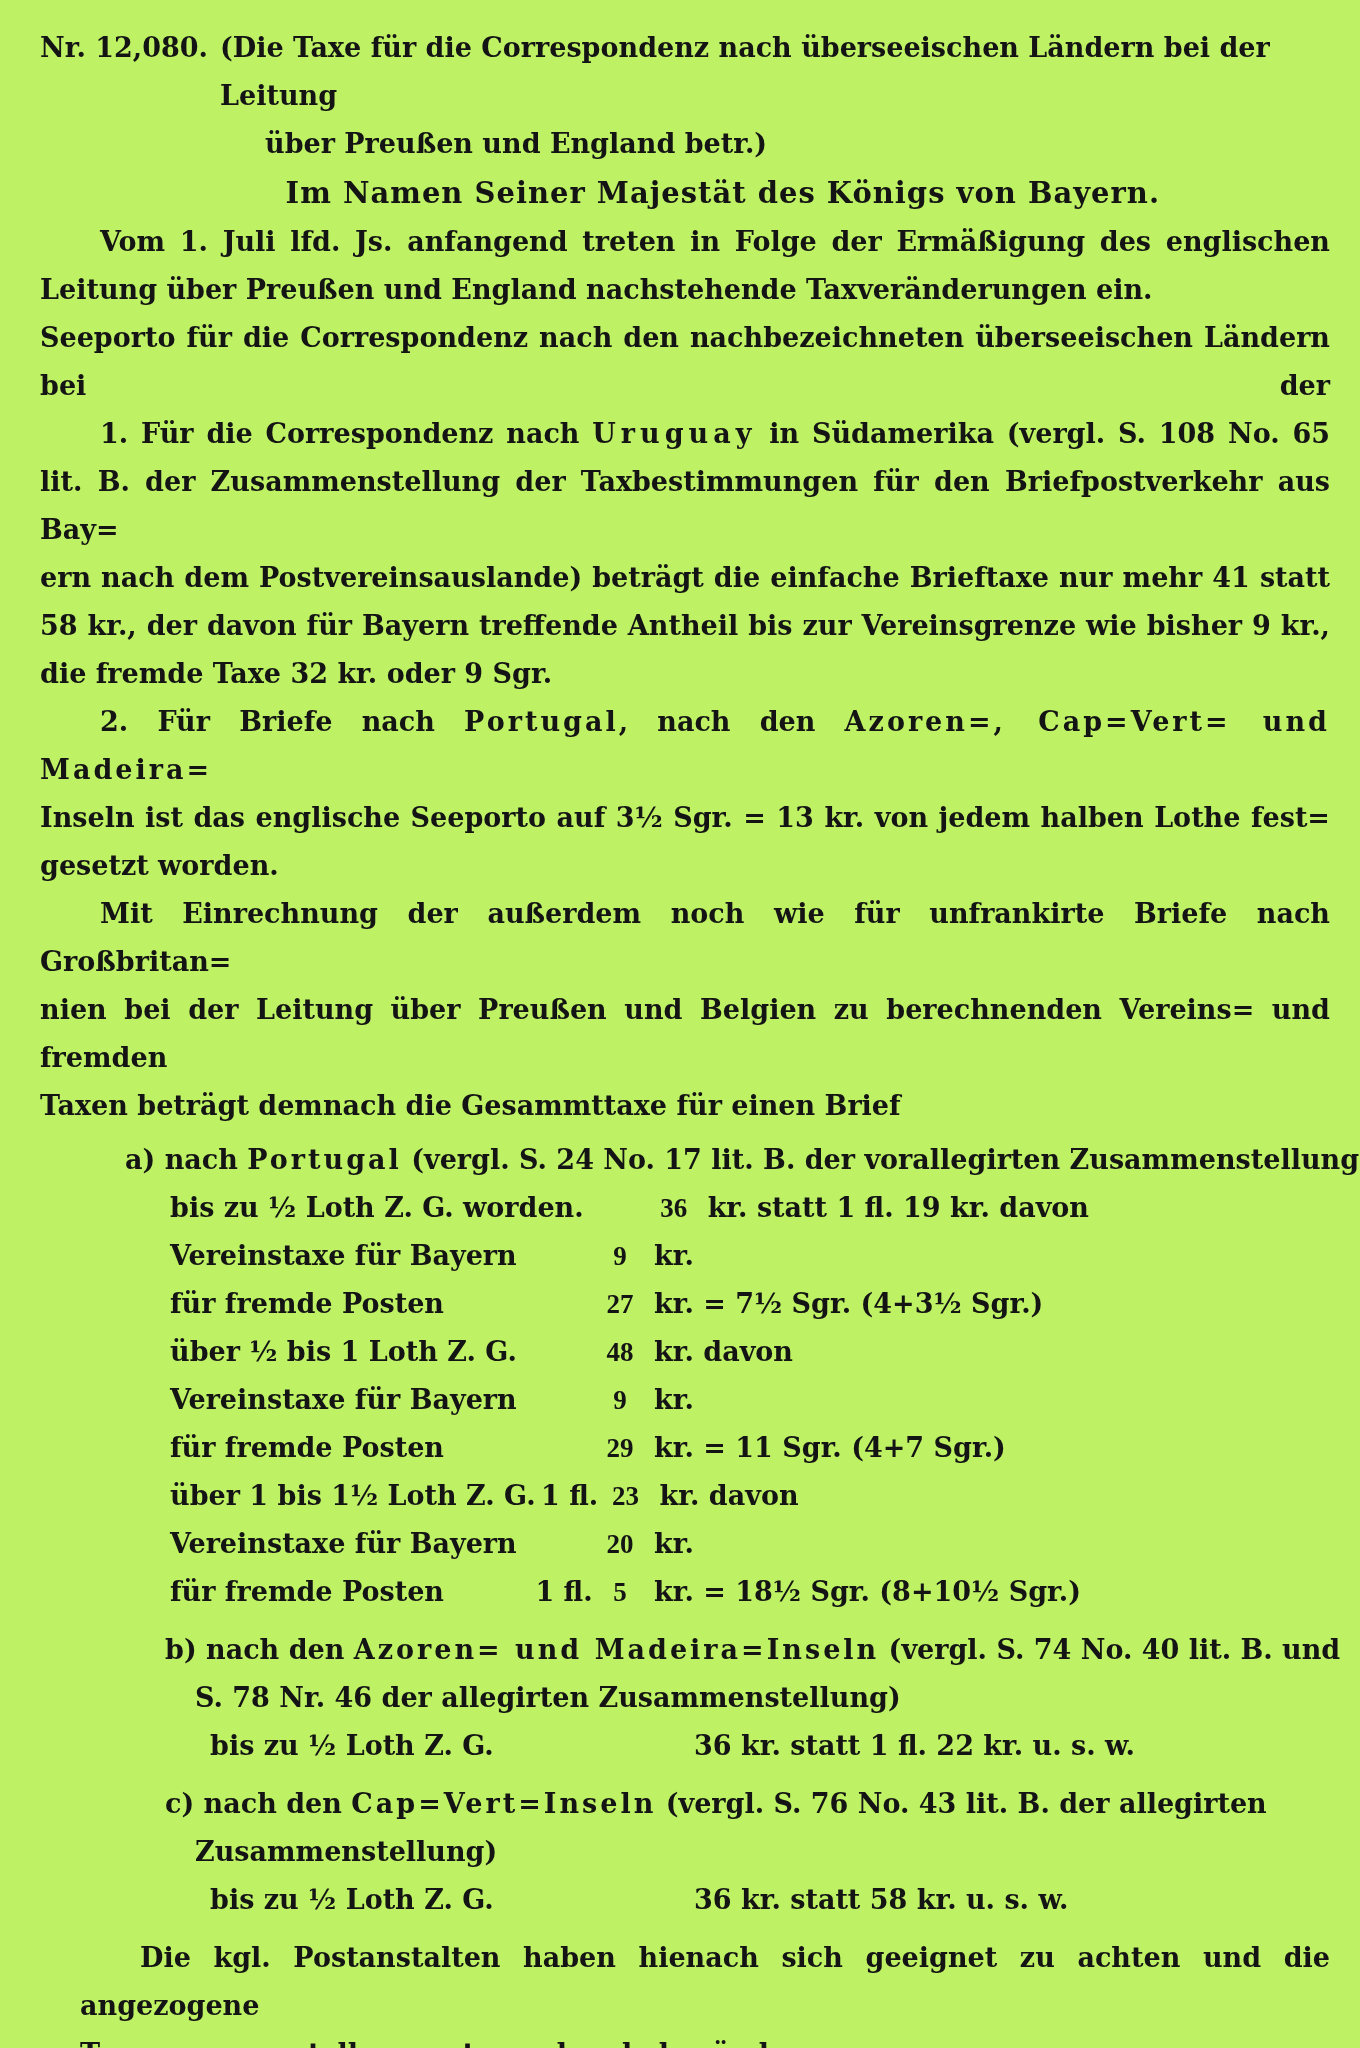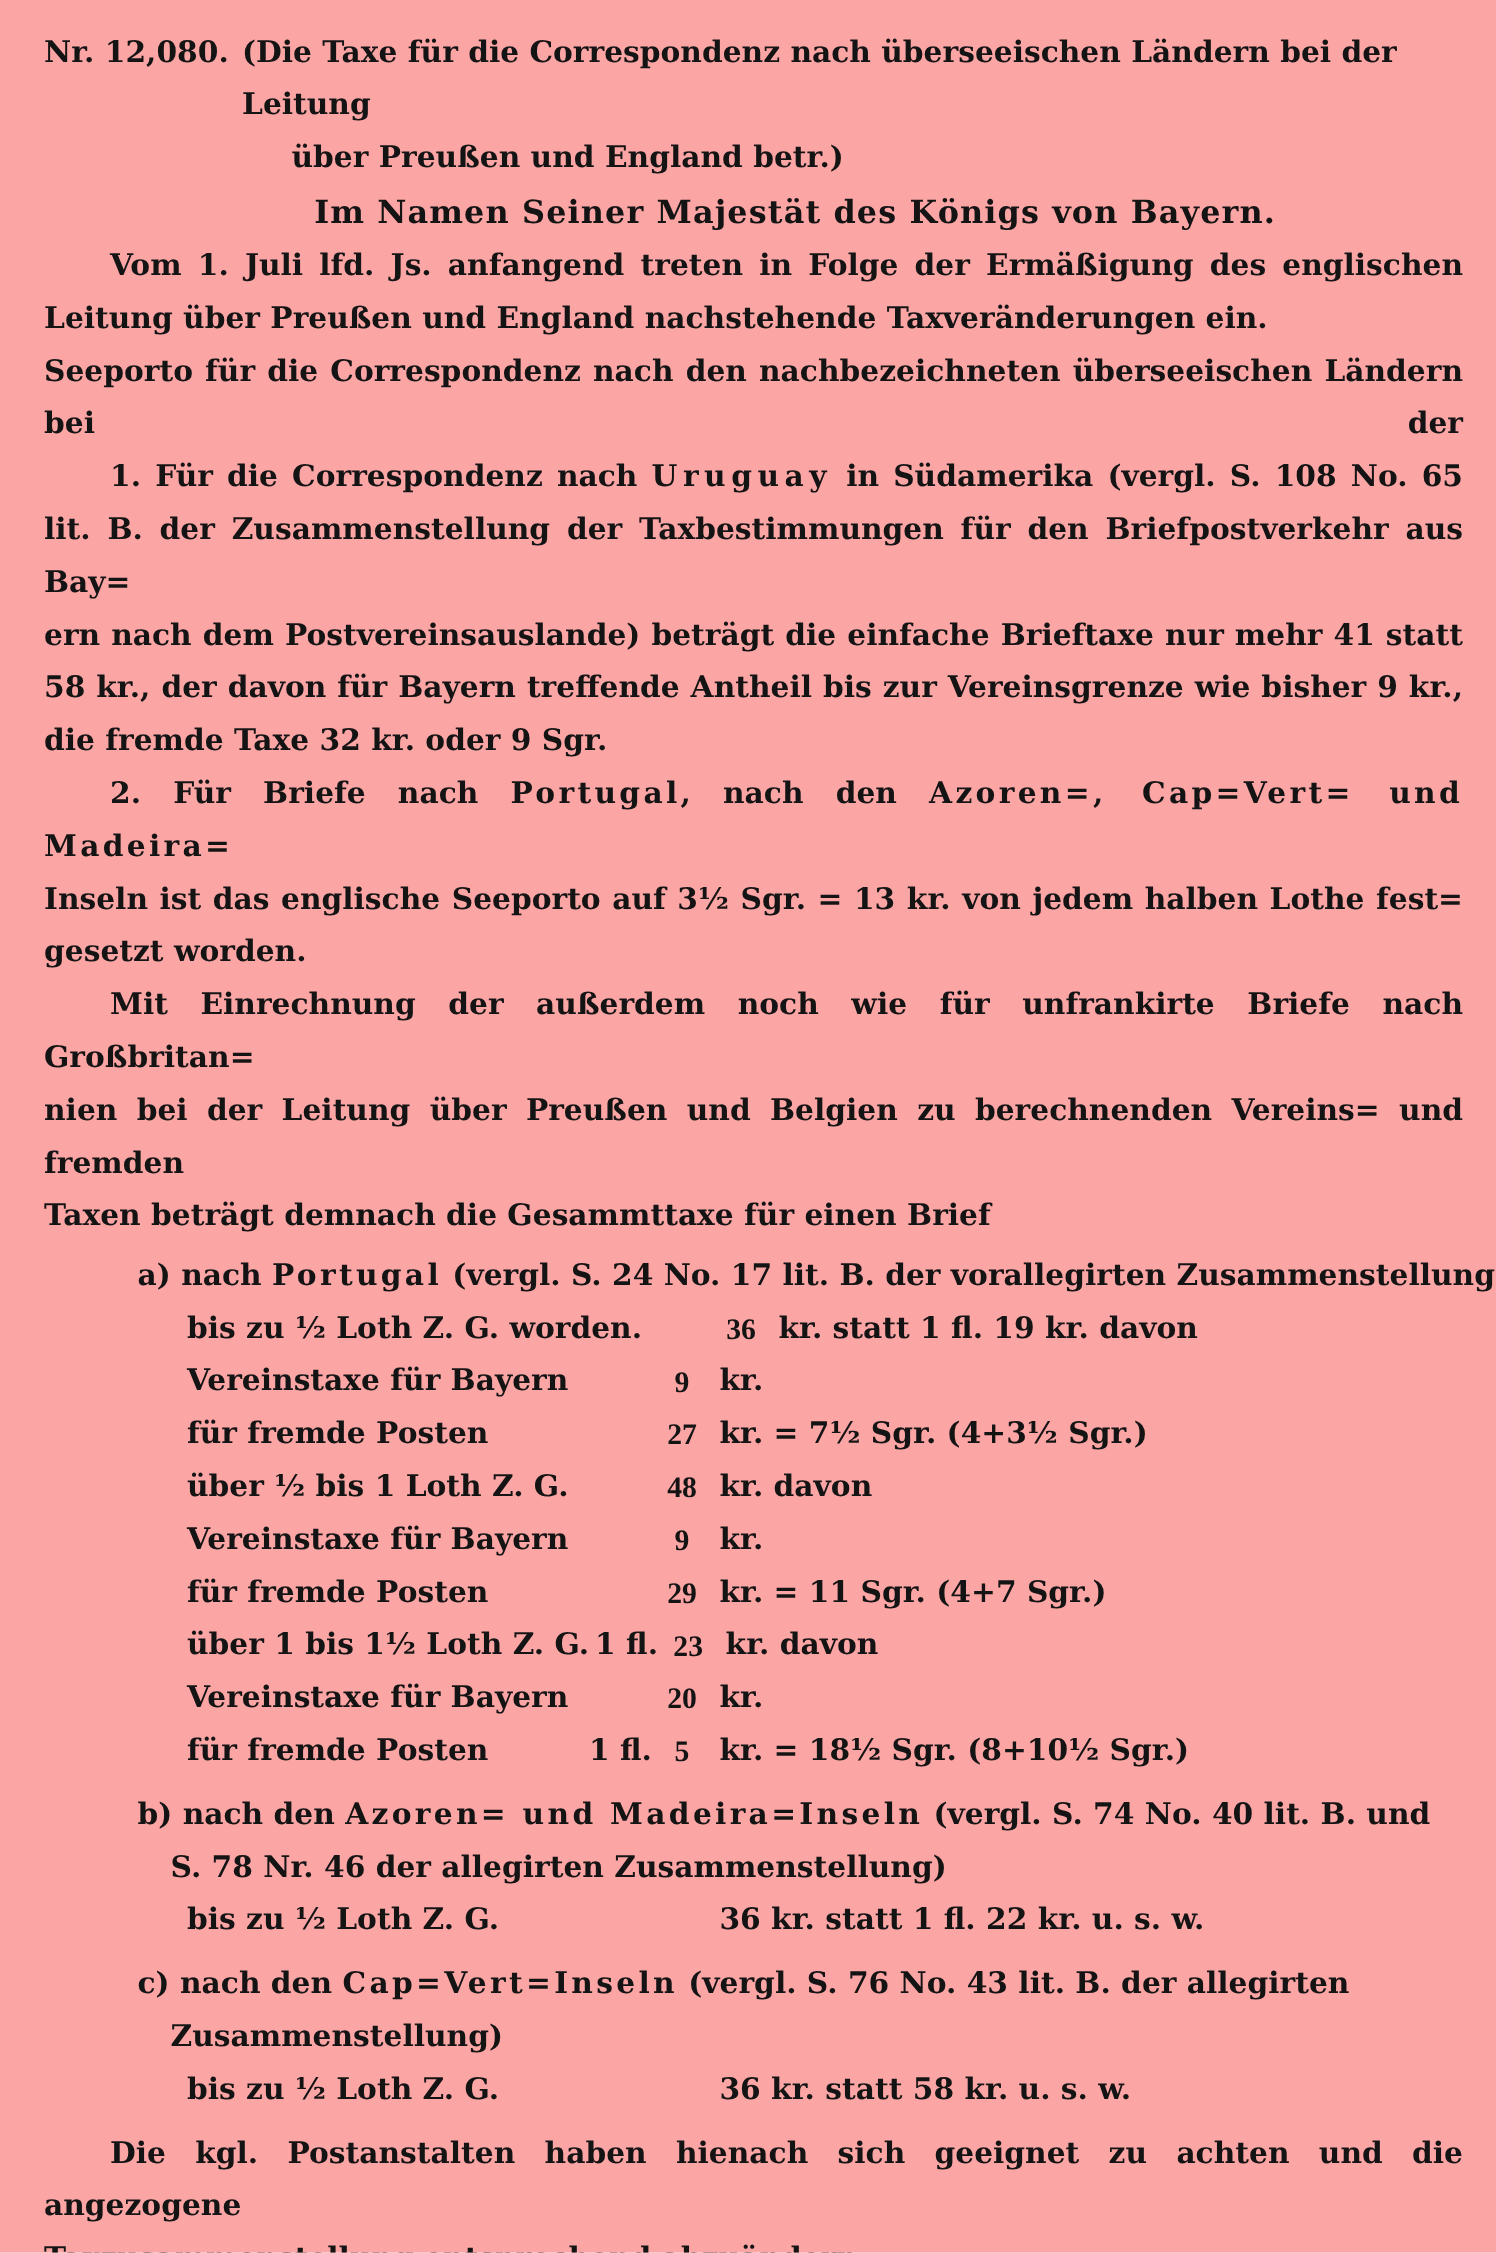--- a/index.html
+++ b/index.html
@@ -1,18 +1,18 @@
 <!DOCTYPE html>
 <html><head>
 <meta charset="utf-8">
 <style>
   html,body { margin:0; padding:0; background:#ffffff; }
   .page {
     width:1360px; height:2048px;
-    background:#fca5a5;
+    background:#bef264;
     color:#141414;
     font-family:"DejaVu Serif","Liberation Serif",serif;
     font-weight:700;
     font-size:27px;
     box-sizing:border-box;
     padding:24px 30px 0 40px;
     position:relative;
     overflow:hidden;
   }
   .wrapline { line-height:48px; }
@@ -33,21 +33,21 @@
   .sp-light { letter-spacing:3px; }
   .sec-head { line-height:48px; padding-left:85px; white-space:nowrap; }
   .sec-head2 { line-height:48px; padding-left:115px; white-space:nowrap; }
   .trow { display:flex; line-height:48px; padding-left:130px; white-space:pre; }
   .tlabel { flex:0 0 360px; }
   .tfl { flex:0 0 68px; text-align:center; }
   .tnum { flex:0 0 44px; text-align:center;font-family:Liberation Serif, serif; }
   .trest { margin-left:12px; }
   .tvalue { margin-left:124px; }
   .gap-sm { margin-top:6px; }
-  .gap-md { margin-top:10px; }
+  .gap-md { margin-top:10px;margin-left:40px; }
 </style>
 </head>
 <body>
 
 <div class="page">
 
   <div class="header-row">
     <span class="doc-number">Nr. 12,080.</span>
     <div class="subject">
       <div class="wrapline">(Die Taxe für die Correspondenz nach überseeischen Ländern bei der Leitung</div>

